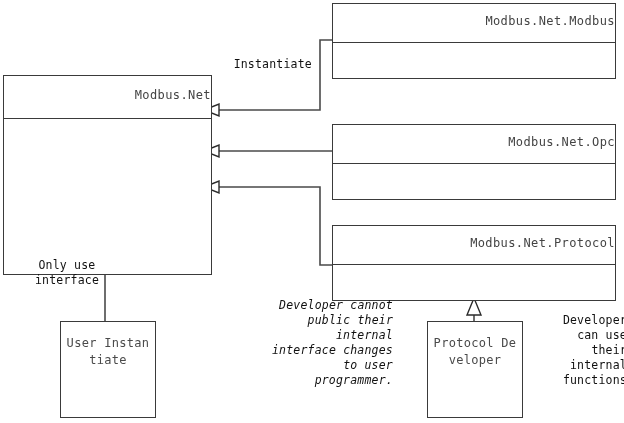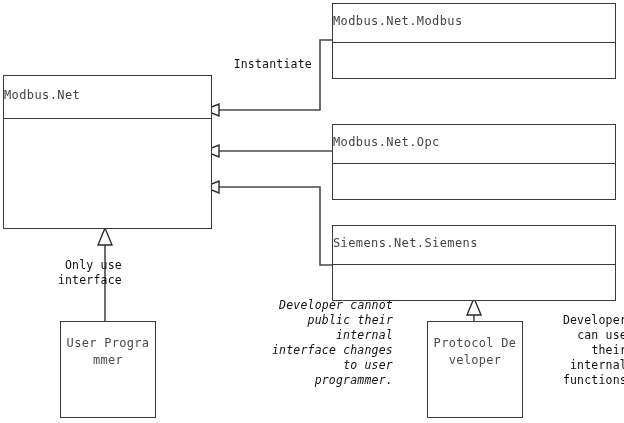--- a/index.html
+++ b/index.html
@@ -18,21 +18,21 @@
   .uml-box {
     position: absolute;
     box-sizing: border-box;
     border: 1px solid #3a3a3a;
     background: #ffffff;
   }
   .uml-box .box-title {
     position: absolute;
     left: 0;
     right: 0;
-    text-align: left;
+    text-align: right;
     color: #444444;
     font-size: 12px;
     letter-spacing: 0.4px;
     white-space: pre-wrap;
     line-height: 16px;
   }
   .uml-box .box-divider {
     position: absolute;
     left: 0;
     right: 0;
@@ -59,21 +59,21 @@
   .caption {
     position: absolute;
     color: #111111;
     font-size: 11.5px;
     line-height: 15px;
     letter-spacing: 0.2px;
     text-align: right;
     white-space: pre-line;
   }
   .caption.left-align {
-    text-align: right;
+    text-align: center;
   }
   svg.wires {
     position: absolute;
     left: 0;
     top: 0;
     width: 624px;
     height: 423px;
     overflow: visible;
   }
 </style>
@@ -103,42 +103,42 @@
       <path d="M105 321 L105 243" fill="none" stroke="#4a4a4a" stroke-width="1.6"></path>
       <polygon points="105,228 98,245 112,245" fill="#ffffff" stroke="#2b2b2b" stroke-width="1.4"></polygon>
     </g>
 
     <g>
       <path d="M474 321 L474 313" fill="none" stroke="#4a4a4a" stroke-width="1.6"></path>
       <polygon points="474,298 467,315 481,315" fill="#ffffff" stroke="#2b2b2b" stroke-width="1.4"></polygon>
     </g>
   </svg>
 
-  <div class="uml-box" style="left:3px; top:75px; width:209px; height:154px;padding-left:32px;">
+  <div class="uml-box" style="left:3px; top:75px; width:209px; height:200px;padding-left:32px;">
     <div class="box-title" style="top:11px;">Modbus.Net</div>
     <div class="box-divider" style="top:42px;"></div>
   </div>
 
   <div class="uml-box" style="left:332px; top:3px; width:284px; height:76px;">
     <div class="box-title" style="top:9px;">Modbus.Net.Modbus</div>
     <div class="box-divider" style="top:38px;"></div>
   </div>
 
   <div class="uml-box" style="left:332px; top:124px; width:284px; height:76px;">
     <div class="box-title" style="top:9px;">Modbus.Net.Opc</div>
     <div class="box-divider" style="top:38px;"></div>
   </div>
 
   <div class="uml-box" style="left:332px; top:225px; width:284px; height:76px;">
-    <div class="box-title" style="top:9px;">Siemens.Net.Siemens</div>
+    <div class="box-title" style="top:9px;">Modbus.Net.Protocol</div>
     <div class="box-divider" style="top:38px;"></div>
   </div>
 
   <div class="plain-box" style="left:60px; top:321px; width:96px; height:97px;">
-    <div class="plain-label" style="top:13px;">User Programmer</div>
+    <div class="plain-label" style="top:13px;">User Instantiate</div>
   </div>
 
   <div class="plain-box" style="left:427px; top:321px; width:96px; height:97px;">
     <div class="plain-label" style="top:13px;">Protocol Developer</div>
   </div>
 
   <div class="caption" style="left:222px; top:57px; width:90px;">Instantiate</div>
 
   <div class="caption left-align" style="left:12px; top:258px; width:110px;">Only use
 interface</div>

